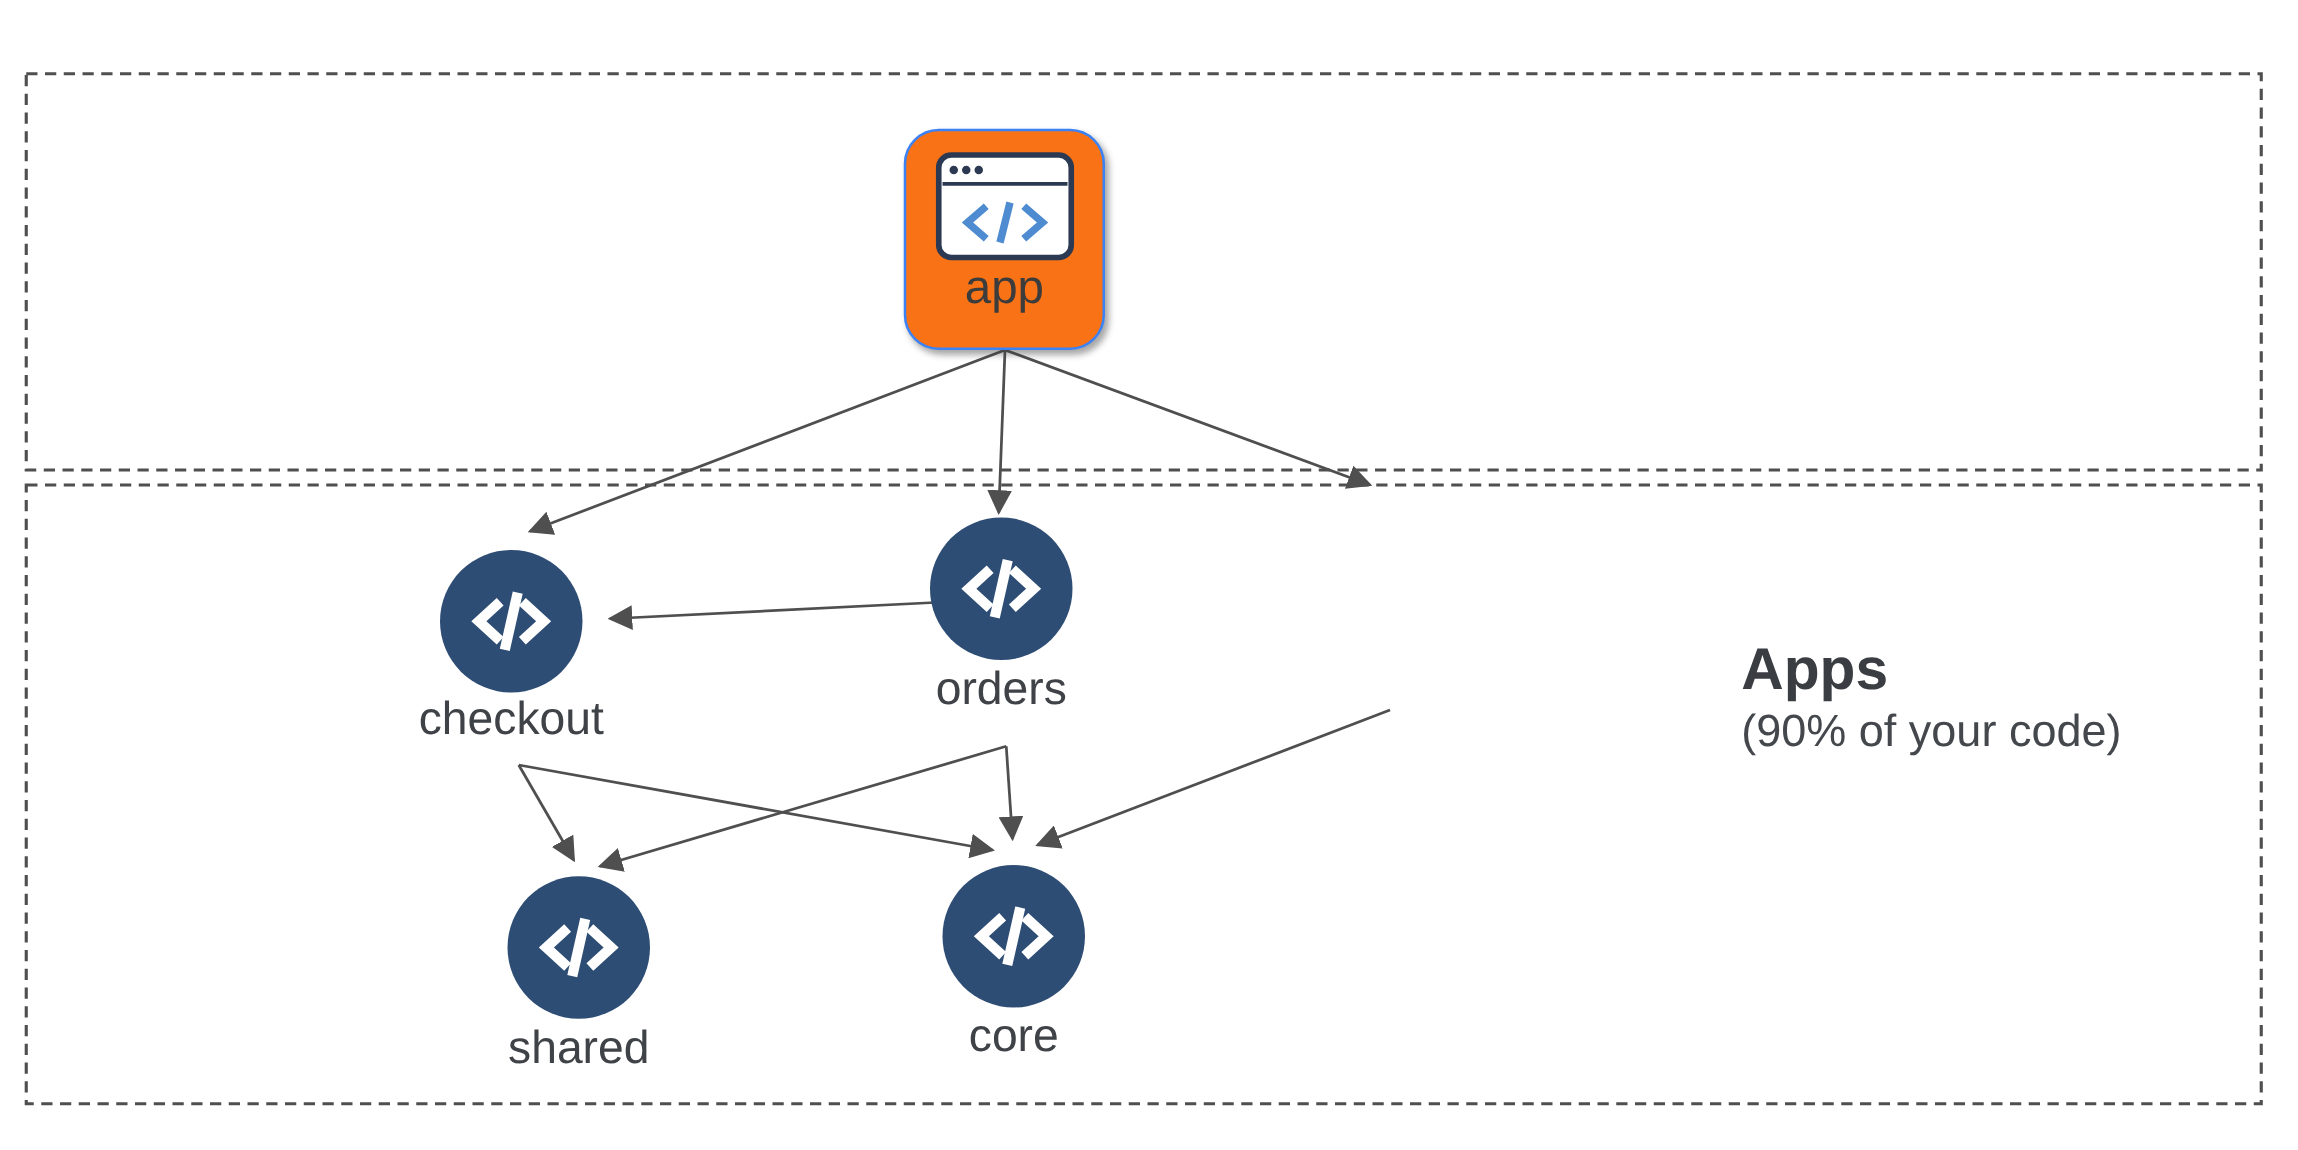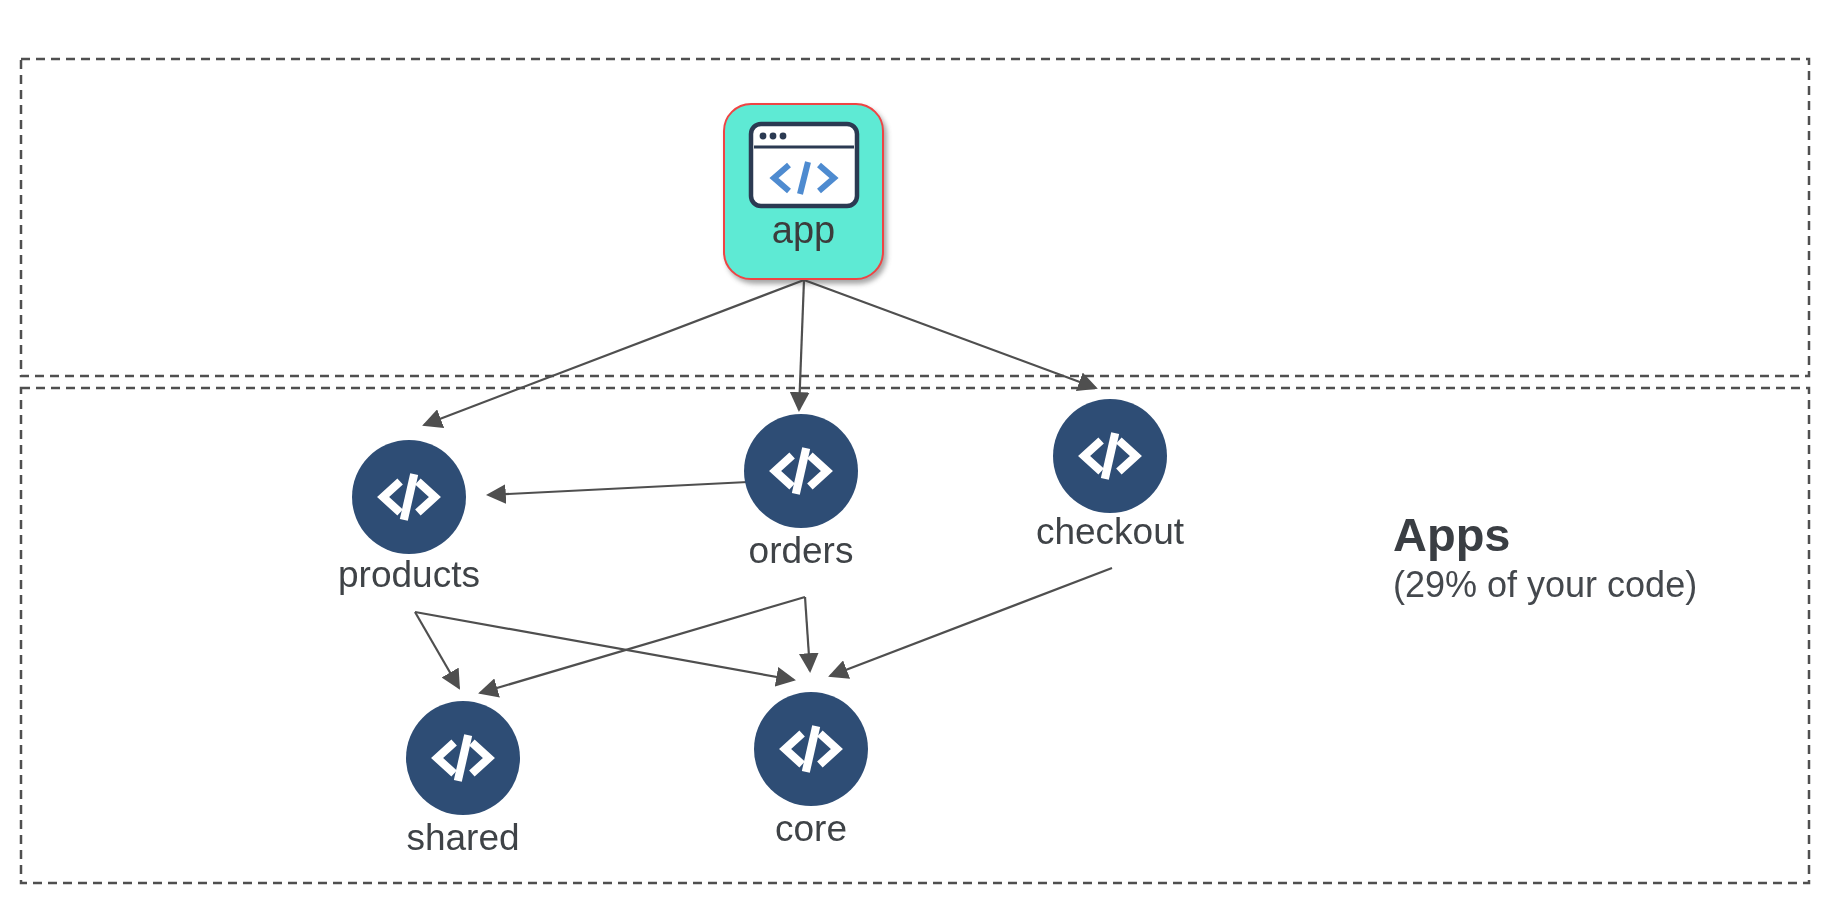--- a/index.html
+++ b/index.html
@@ -22,22 +22,22 @@
     width: 1838px;
     height: 920px;
   }
   
   .app-node {
     position: absolute;
     left: 723px;
     top: 103px;
     width: 161px;
     height: 177px;
-    background: #5eead4;
-    border: 2px solid #ef4444;
+    background: #f97316;
+    border: 2px solid #3b82f6;
     border-radius: 28px;
     box-shadow: 3px 4px 5px rgba(60, 60, 60, 0.45);
     display: flex;
     flex-direction: column;
     align-items: center;
     justify-content: flex-start;
     box-sizing: border-box;
   }
   .app-node .browser-icon {
     margin-top: 16px;
@@ -152,44 +152,34 @@
   </div>
 
   <div class="lib-node" id="node-products">
     <div class="lib-circle">
       <svg viewBox="0 0 100 100" stroke="#ffffff" stroke-width="11" fill="none" stroke-linejoin="miter">
         <polyline points="38,29 15,50 38,71"></polyline>
         <polyline points="62,29 85,50 62,71"></polyline>
         <line x1="57" y1="19" x2="43" y2="81"></line>
       </svg>
     </div>
-    <div class="node-label">products</div>
+    <div class="node-label">checkout</div>
   </div>
 
   <div class="lib-node" id="node-orders">
     <div class="lib-circle">
       <svg viewBox="0 0 100 100" stroke="#ffffff" stroke-width="11" fill="none" stroke-linejoin="miter">
         <polyline points="38,29 15,50 38,71"></polyline>
         <polyline points="62,29 85,50 62,71"></polyline>
         <line x1="57" y1="19" x2="43" y2="81"></line>
       </svg>
     </div>
     <div class="node-label">orders</div>
   </div>
 
-  <div class="lib-node" id="node-checkout">
-    <div class="lib-circle">
-      <svg viewBox="0 0 100 100" stroke="#ffffff" stroke-width="11" fill="none" stroke-linejoin="miter">
-        <polyline points="38,29 15,50 38,71"></polyline>
-        <polyline points="62,29 85,50 62,71"></polyline>
-        <line x1="57" y1="19" x2="43" y2="81"></line>
-      </svg>
-    </div>
-    <div class="node-label">checkout</div>
-  </div>
 
   <div class="lib-node" id="node-core">
     <div class="lib-circle">
       <svg viewBox="0 0 100 100" stroke="#ffffff" stroke-width="11" fill="none" stroke-linejoin="miter">
         <polyline points="38,29 15,50 38,71"></polyline>
         <polyline points="62,29 85,50 62,71"></polyline>
         <line x1="57" y1="19" x2="43" y2="81"></line>
       </svg>
     </div>
     <div class="node-label">core</div>
@@ -202,16 +192,16 @@
         <polyline points="62,29 85,50 62,71"></polyline>
         <line x1="57" y1="19" x2="43" y2="81"></line>
       </svg>
     </div>
     <div class="node-label">shared</div>
   </div>
 
 
   <div class="section-label" id="libs-label">
     <div class="section-title">Apps</div>
-    <div class="section-subtitle">(29% of your code)</div>
+    <div class="section-subtitle">(90% of your code)</div>
   </div>
 
 </div>
 
 </body></html>

